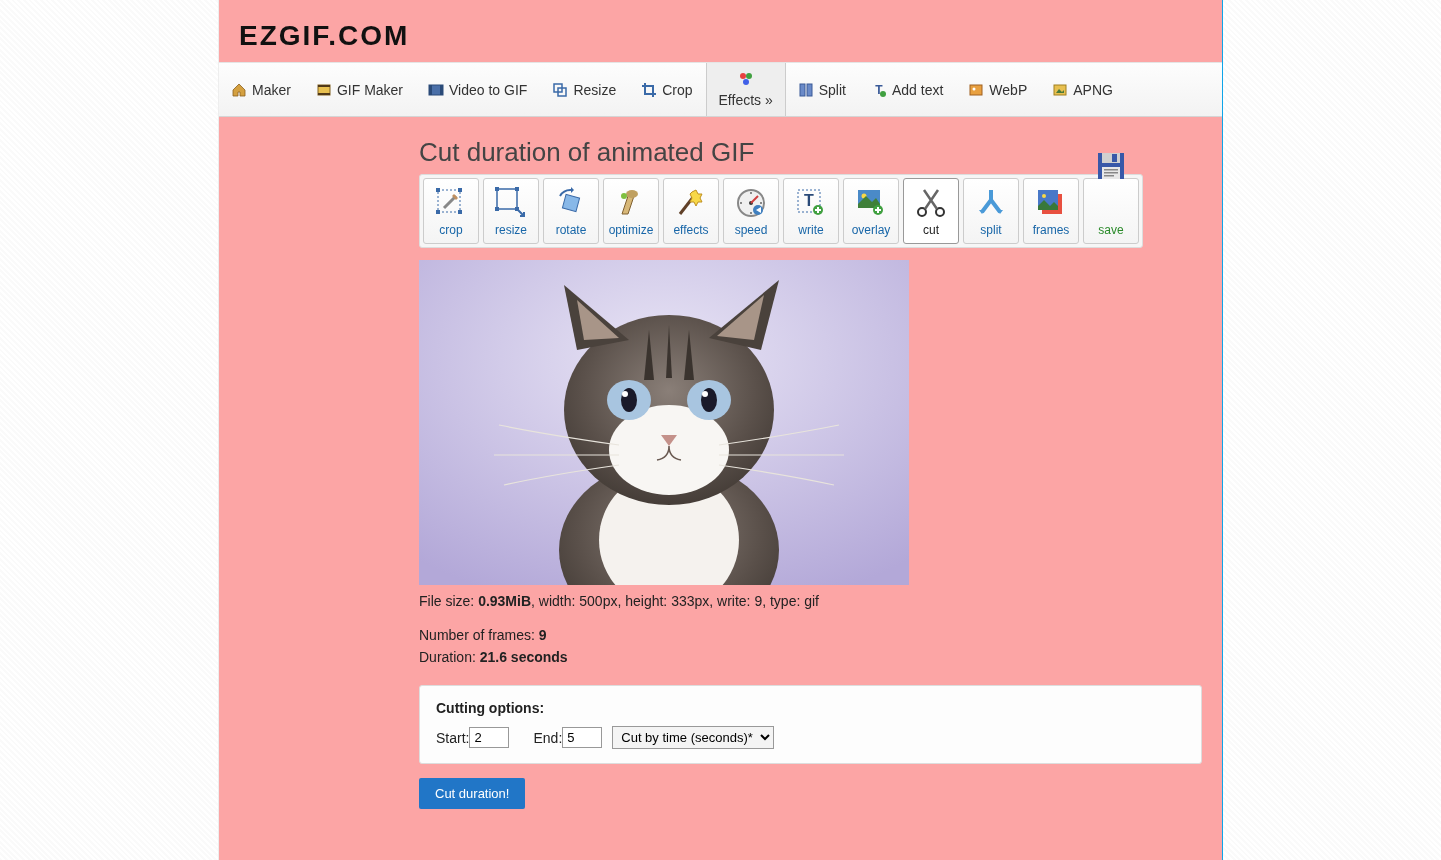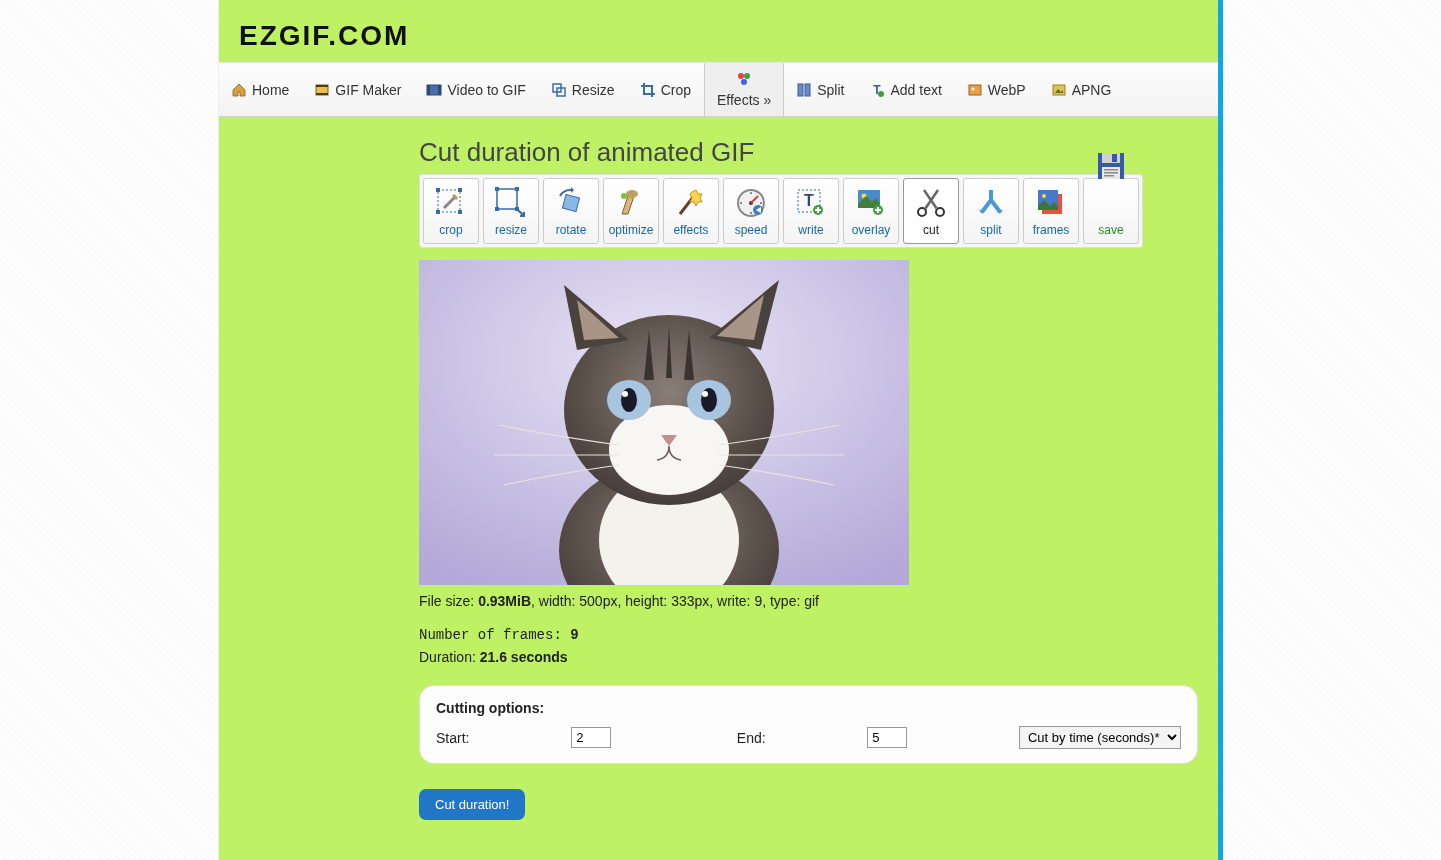--- a/index.html
+++ b/index.html
@@ -6,23 +6,23 @@
 body {
   font-family: "Segoe UI", Tahoma, Arial, sans-serif;
   font-size: 14px;
   color: #333;
   background: #fefefe;
   background-image: repeating-linear-gradient(45deg, #fafafa 0px, #fafafa 2px, #ffffff 2px, #ffffff 4px);
 }
 .container {
   max-width: 1005px;
   margin: 0 auto;
-  background: #bef264;
+  background: #fca5a5;
   border-left: 1px solid #eee;
-  border-right: 5px solid #0ea5e9;
+  border-right: 1px solid #0ea5e9;
   min-height: 100vh;
 }
 .header {
   padding: 20px 20px 10px 20px;
 }
 .logo {
   font-family: Arial, sans-serif;
   font-weight: 900;
   letter-spacing: 1px;
 }
@@ -128,55 +128,54 @@
 }
 .info-line {
   font-size: 14px;
   color: #222;
   margin: 6px 0;
 }
 .info-line strong { font-weight: bold; }
 .options-box {
   margin-top: 20px;
   border: 1px solid #ddd;
-  border-radius: 15px;
+  border-radius: 3px;
   padding: 14px 16px;
   background: #fdfdfd;
 }
 .options-title {
   font-weight: bold;
   margin-bottom: 10px;
   color: #222;
 }
 .options-row {
   display: flex;
   align-items: center;
-  gap: 19px;
-  justify-content: space-between;
+  gap: 0;
 }
 .options-row label { font-size: 14px; color: #222; }
 .num-input {
   width: 40px;
   padding: 2px 4px;
   border: 1px solid #999;
   font-size: 13px;
 }
 .select-cut {
   margin-left: 10px;
   padding: 2px 4px;
   border: 1px solid #999;
   background: #f4f4f4;
   font-size: 13px;
 }
 .submit-btn {
-  margin-top: 25px;
+  margin-top: 14px;
   background: #2176c7;
   color: #fff;
   border: none;
-  border-radius: 7px;
+  border-radius: 2px;
   padding: 8px 16px;
   font-size: 13px;
   cursor: pointer;
 }
 </style>
 </head>
 <body>
 
 <div class="container">
 
@@ -184,21 +183,21 @@
     <div class="logo">
       <div class="logo-main">EZGIF.COM</div>
     </div>
   </div>
 
   <div class="nav" id="nav">
       <div class="nav-item">
         <span class="nav-icon"><svg width="16" height="16">
             <path d="M2 8 L8 2 L14 8 L14 14 L9 14 L9 10 L7 10 L7 14 L2 14 Z" fill="#d4a040" stroke="#8a6020" stroke-width="0.8"></path>
           </svg></span>
-        <span>Home</span>
+        <span>Maker</span>
       </div>
       <div class="nav-item">
         <span class="nav-icon"><svg width="16" height="16">
             <rect x="2" y="3" width="12" height="10" fill="#e8c050" stroke="#806020"></rect>
             <rect x="2" y="3" width="12" height="2" fill="#503818"></rect>
             <rect x="2" y="11" width="12" height="2" fill="#503818"></rect>
           </svg></span>
         <span>GIF Maker</span>
       </div>
       <div class="nav-item">
@@ -457,21 +456,21 @@
             <path d="M 300 205 Q 370 215 415 225"></path>
           </g>
         </svg>
       </div>
     </div>
 
     <p class="info-line">
       <span>File size: </span><strong>0.93MiB</strong><span>, width: 500px, height: 333px, write: 9, type: gif</span>
     </p>
 
-    <p class="info-line" style="margin-top:18px;font-family:Liberation Mono, monospace;">
+    <p class="info-line" style="margin-top:18px;">
       <span>Number of frames: </span><strong>9</strong>
     </p>
     <p class="info-line">
       <span>Duration: </span><strong>21.6 seconds</strong>
     </p>
 
     <div class="options-box">
       <div class="options-title">Cutting options:</div>
       <div class="options-row">
         <label>Start:</label>

